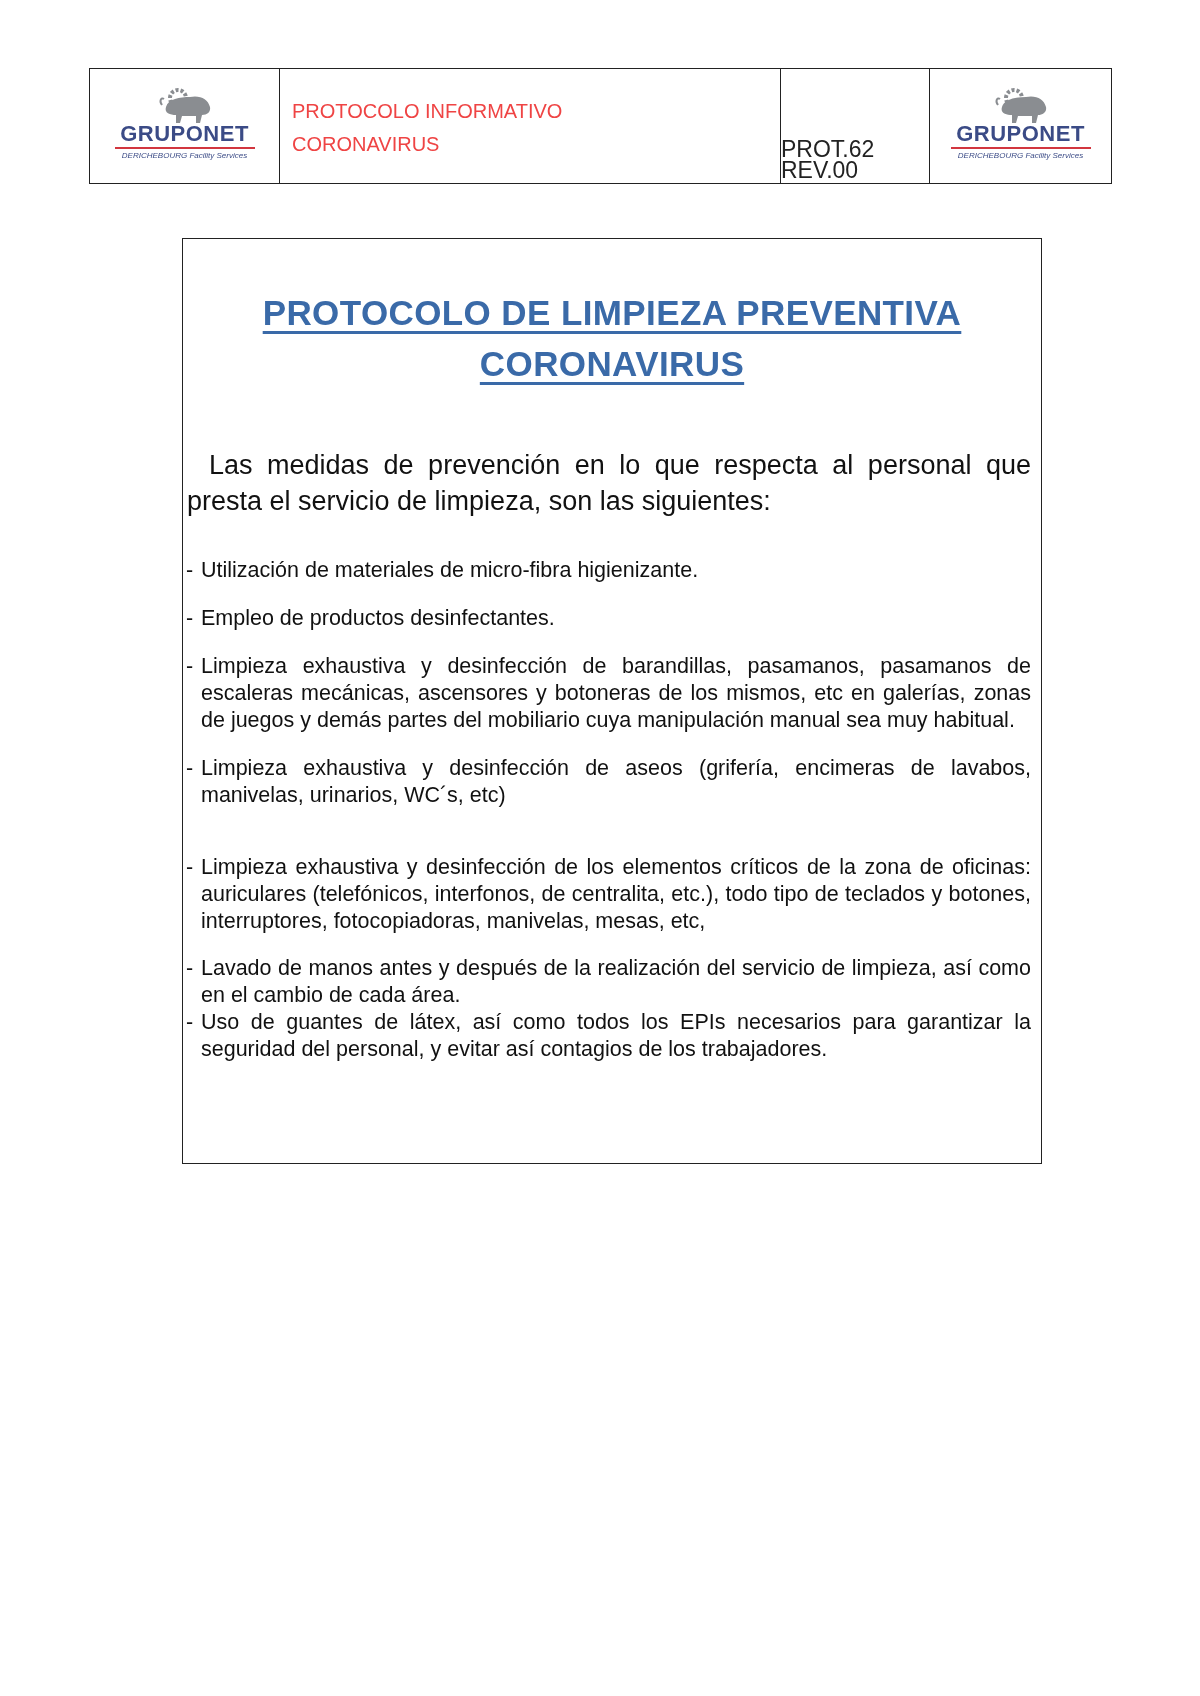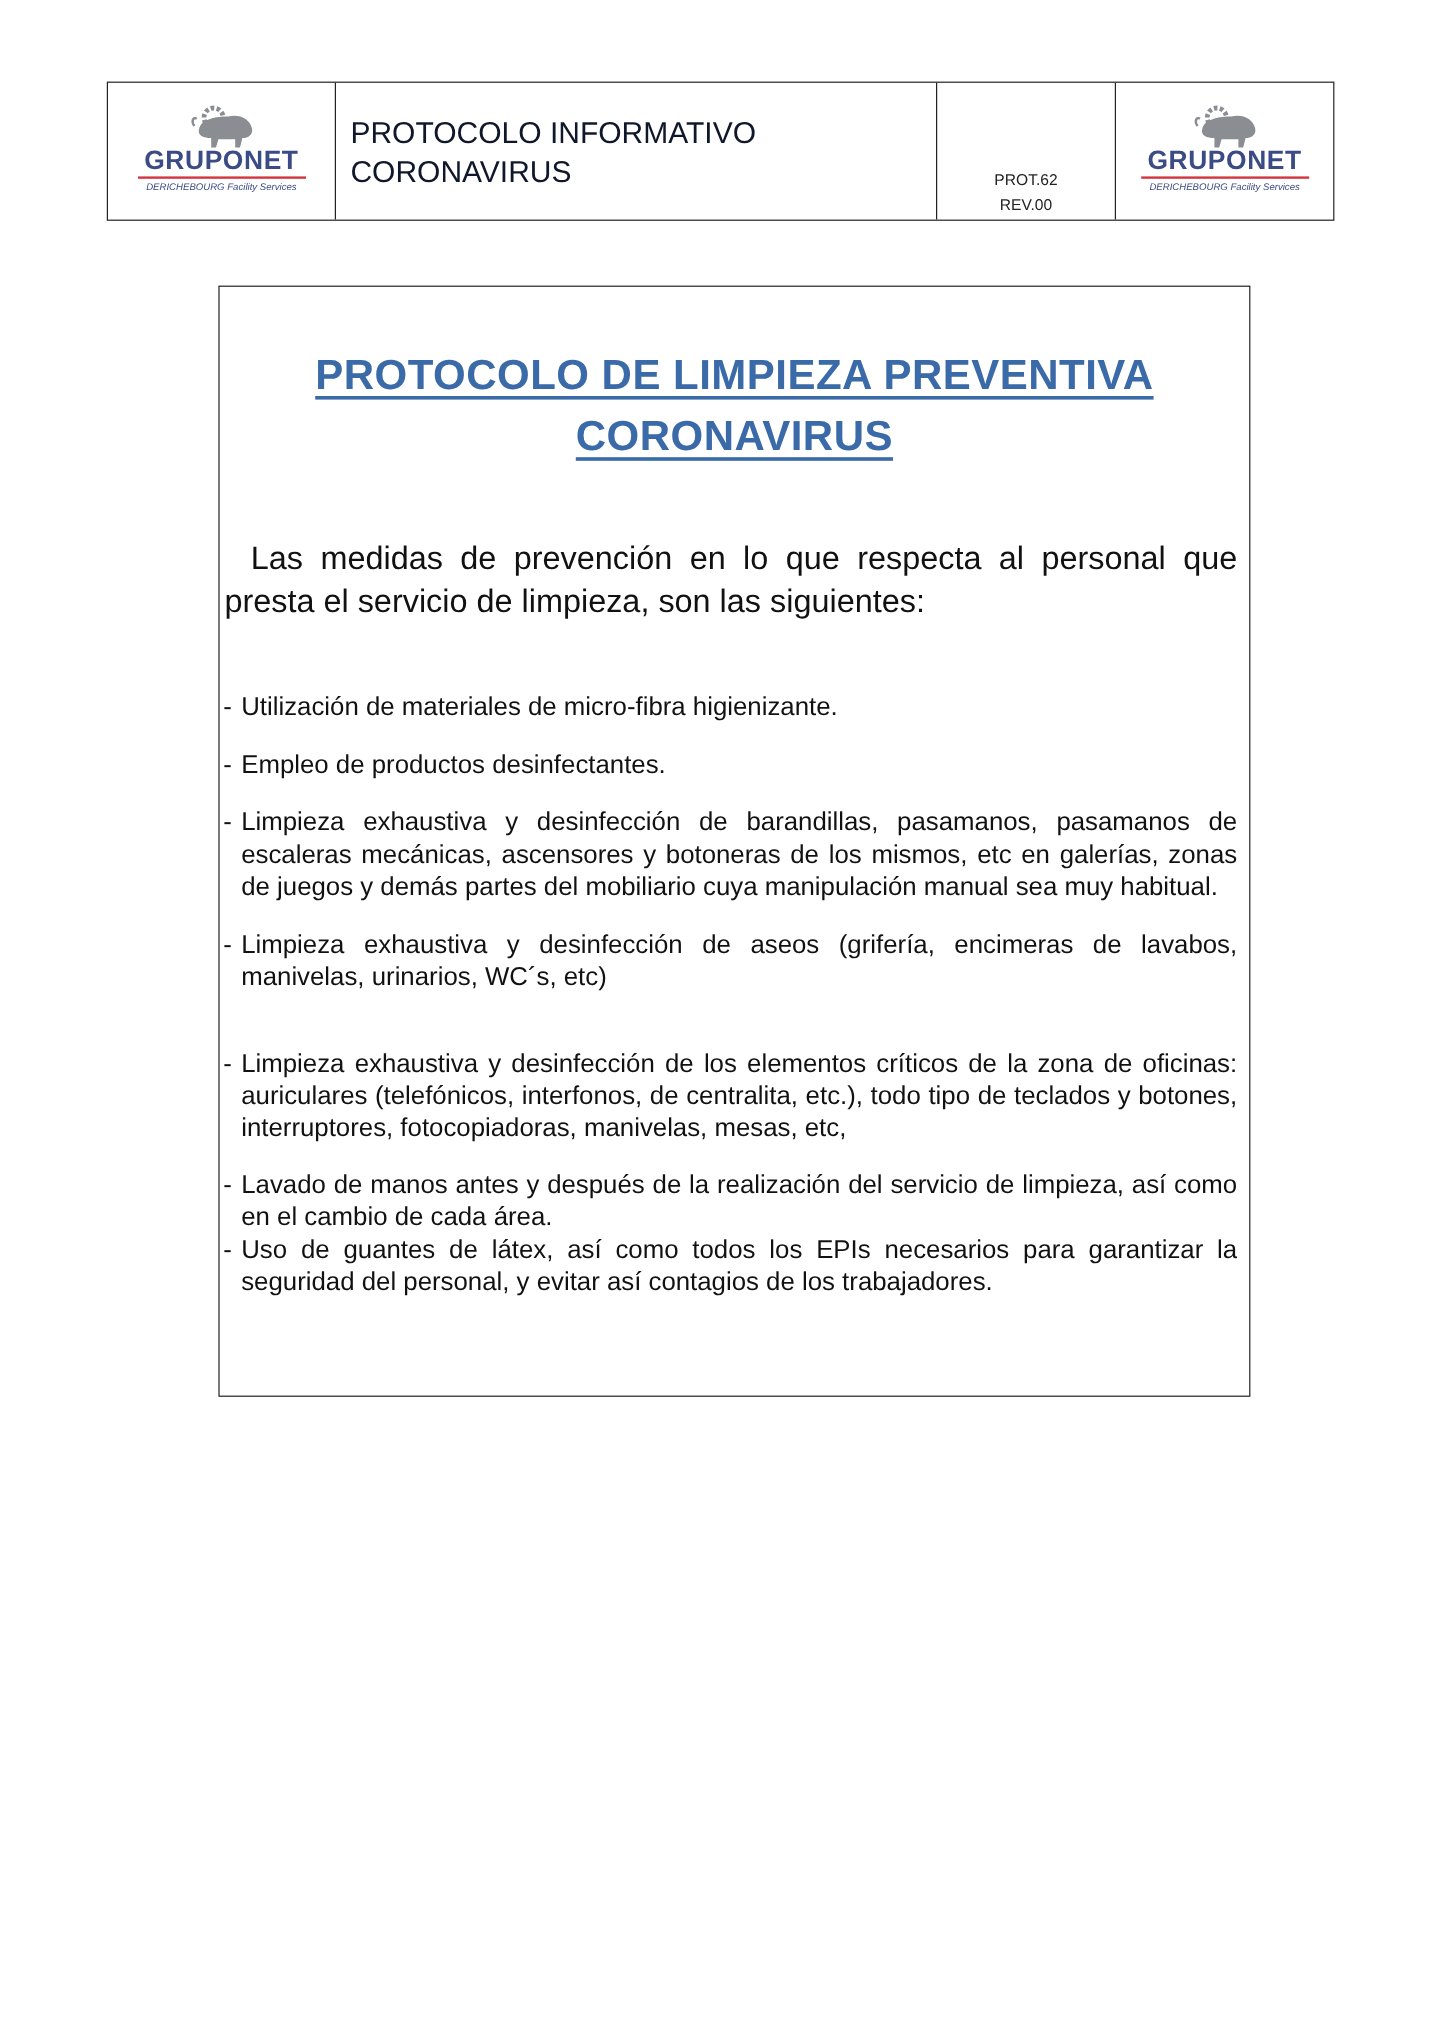--- a/index.html
+++ b/index.html
@@ -4,32 +4,32 @@
 <style>
   html, body { margin: 0; padding: 0; background: #ffffff; }
   body { width: 1200px; height: 1696px; position: relative; font-family: "Liberation Sans", sans-serif; color: #111; }
   .header { position: absolute; left: 89px; top: 68px; width: 1023px; height: 116px; border: 1.5px solid #222; display: flex; box-sizing: border-box; }
   .cell { border-right: 1.5px solid #222; box-sizing: border-box; position: relative; }
   .cell:last-child { border-right: none; }
   .c-logo1 { width: 190px; }
   .c-title { width: 501px; }
   .c-code { width: 149px; }
   .c-logo2 { flex: 1; }
-  .h-title { position: absolute; left: 12px; top: 26px; font-size: 25px; line-height: 33px; color: #0f172a; }
-  .h-code { position: absolute; left: 0; right: 0; bottom: 2px; text-align: center; font-size: 13px; line-height: 21px; color: #222; }
+  .h-title { position: absolute; left: 12px; top: 26px; font-size: 20px; line-height: 33px; color: #ef4444; }
+  .h-code { position: absolute; left: 0; right: 0; bottom: 2px; font-size: 23px; line-height: 21px; color: #222; }
   .logo { position: absolute; left: 0; right: 0; top: 16px; text-align: center; }
   .logo svg { display: block; margin: 0 auto; }
   .logo-name { font-weight: bold; font-size: 22px; letter-spacing: 0.5px; color: #3b4b86; line-height: 22px; margin-top: -2px; }
   .logo-line { height: 2px; background: #d2363f; width: 140px; margin: 2px auto 2px auto; }
   .logo-sub { font-size: 8px; font-style: italic; color: #3b4b86; line-height: 10px; }
   .box { position: absolute; left: 182px; top: 238px; width: 860px; height: 926px; border: 1.5px solid #222; box-sizing: border-box; }
   .doc-title { position: absolute; left: 0; right: 0; top: 48px; text-align: center; font-weight: bold; font-size: 35px; line-height: 51px; color: #3a6aa8; letter-spacing: 0.4px; }
   .doc-title span { text-decoration: underline; text-decoration-thickness: 3px; text-underline-offset: 6px; }
   .intro { position: absolute; left: 4px; right: 10px; top: 208px; font-size: 27px; line-height: 36px; text-align: justify; text-indent: 22px; color: #111; }
-  .items { position: absolute; left: 3px; right: 10px; top: 337px; margin: 0; padding: 0; list-style: none; }
+  .items { position: absolute; left: 3px; right: 10px; top: 318px; margin: 0; padding: 0; list-style: none; }
   .item { position: relative; padding-left: 15px; font-size: 21.5px; line-height: 27px; text-align: justify; color: #111; }
   .item::before { content: "-"; position: absolute; left: 0; top: 0; }
 </style>
 </head>
 <body>
 
 <div class="header">
   <div class="cell c-logo1">
     <div class="logo">
       <svg width="58" height="40" viewBox="0 0 58 40">

